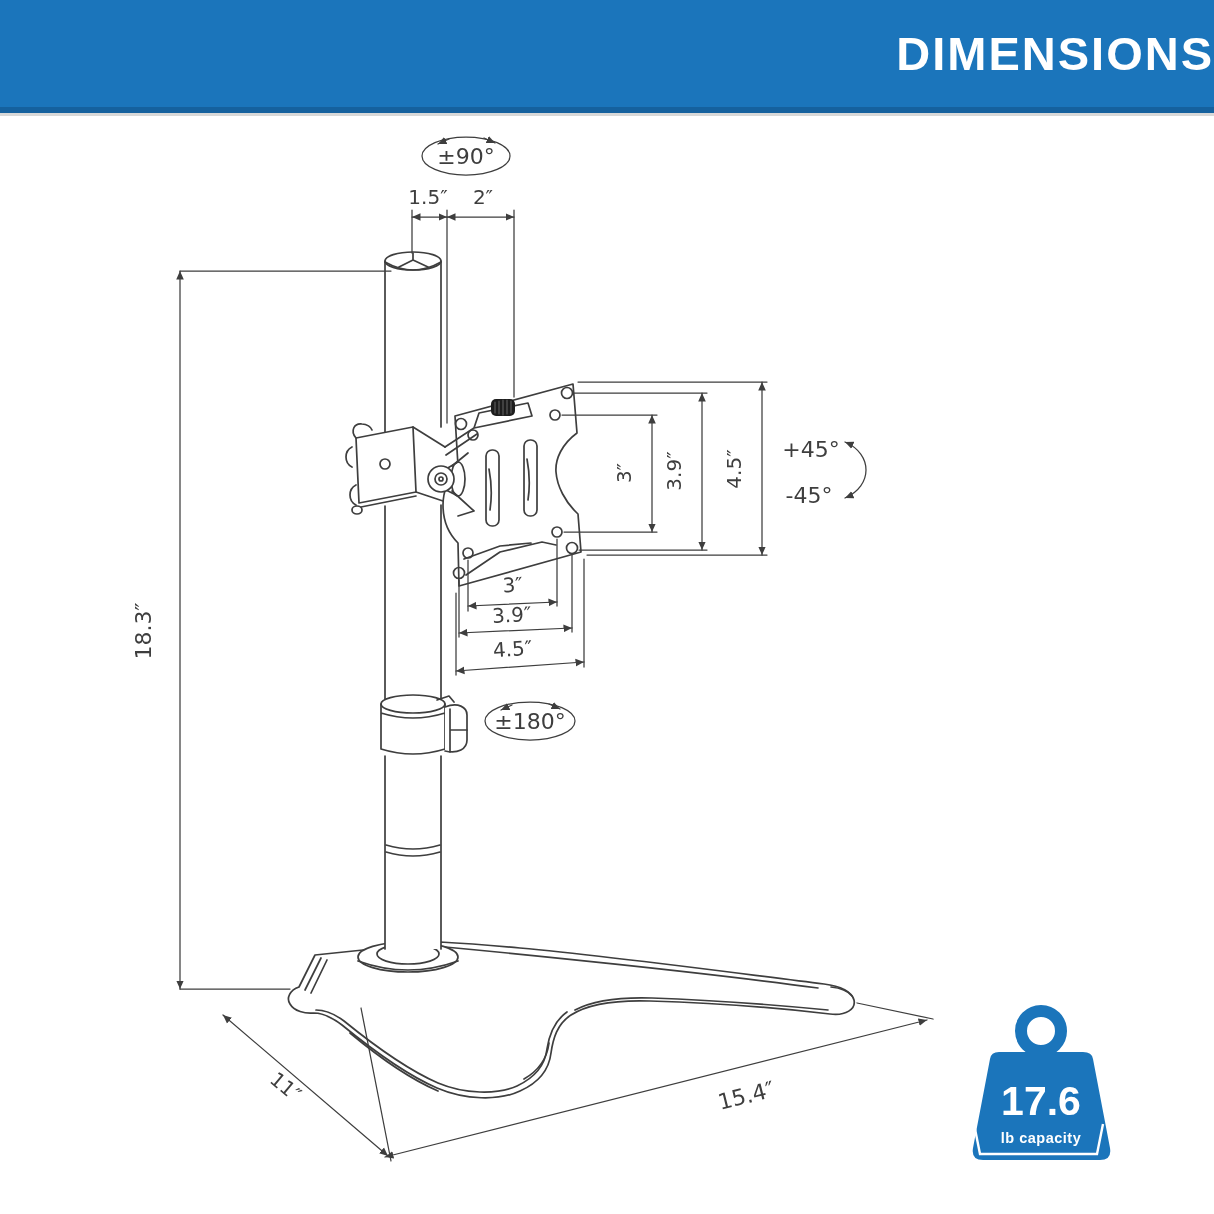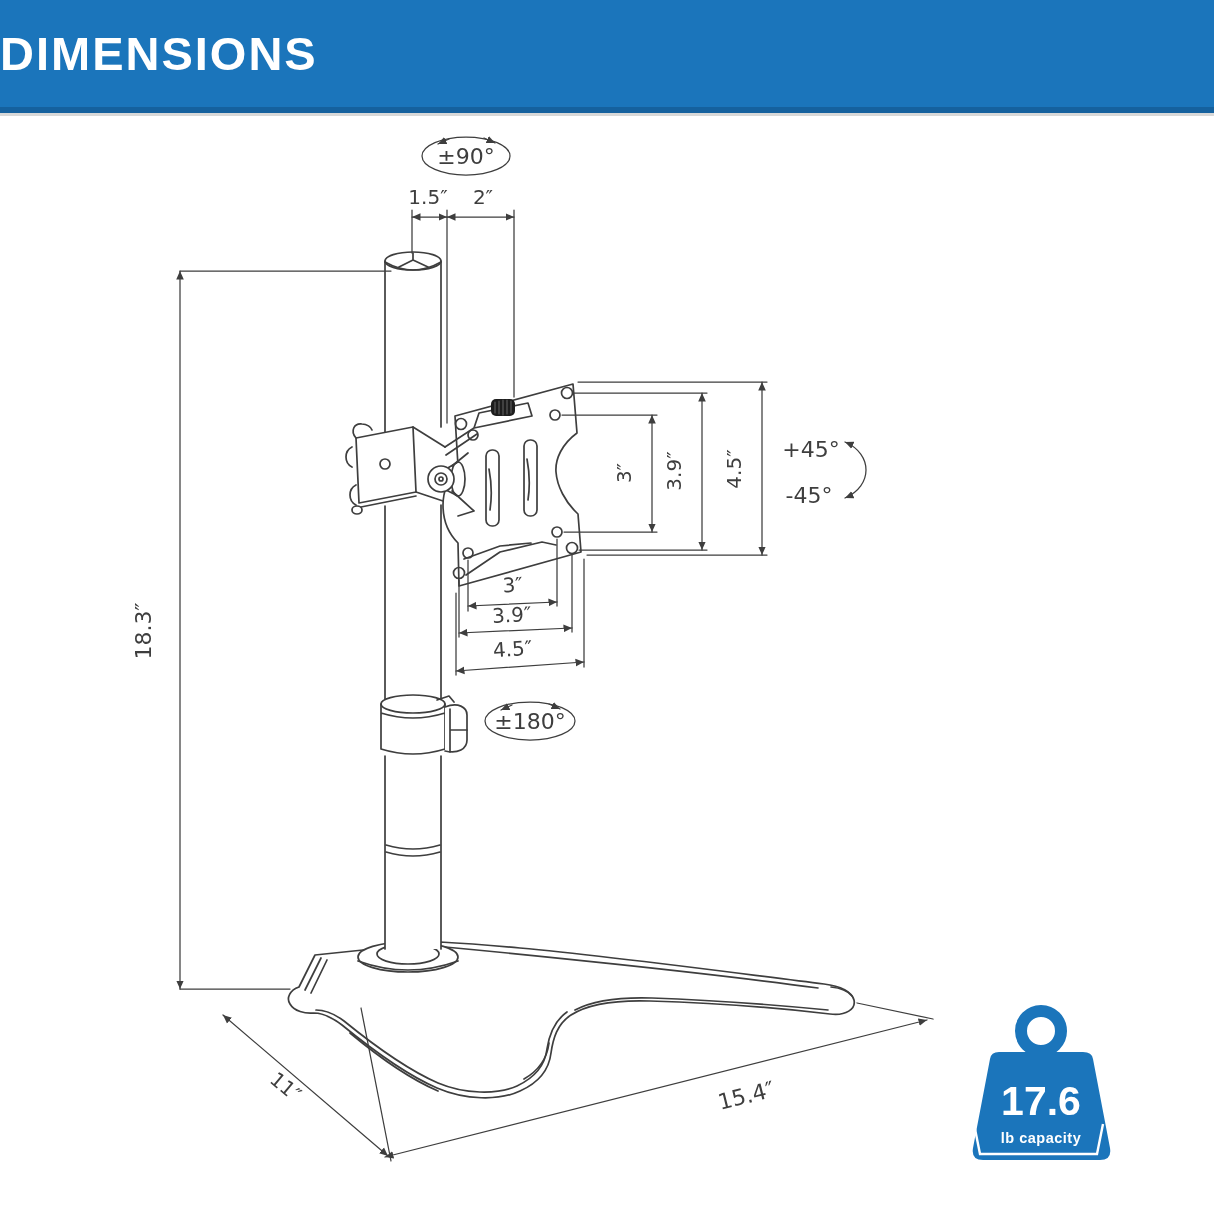--- a/index.html
+++ b/index.html
@@ -1,21 +1,21 @@
 <!DOCTYPE html>
 <html><head>
 <meta charset="utf-8">
 <style>
   html,body{margin:0;padding:0;}
   body{
     width:1214px;height:1214px;background:#ffffff;position:relative;overflow:hidden;
     font-family:"DejaVu Sans",sans-serif;
   }
   .header{
-    height:107px;background:#1b75bb;display:flex;align-items:center;justify-content:flex-start;
+    height:107px;background:#1b75bb;display:flex;align-items:center;justify-content:flex-end;
     border-bottom:6px solid #15619e;
   }
   .header-shadow{height:3px;background:#d8d8d8;}
   .header h1{
     margin:0;color:#ffffff;font-size:47px;font-weight:800;letter-spacing:2px;
     font-family:"Liberation Sans",sans-serif;
   }
   svg.diagram{display:block;}
   .draw{stroke:#3e3e3e;stroke-width:1.7;fill:none;stroke-linecap:round;stroke-linejoin:round;}
   .dims{stroke:#3e3e3e;stroke-width:1.25;fill:none;stroke-linecap:round;stroke-linejoin:round;}

